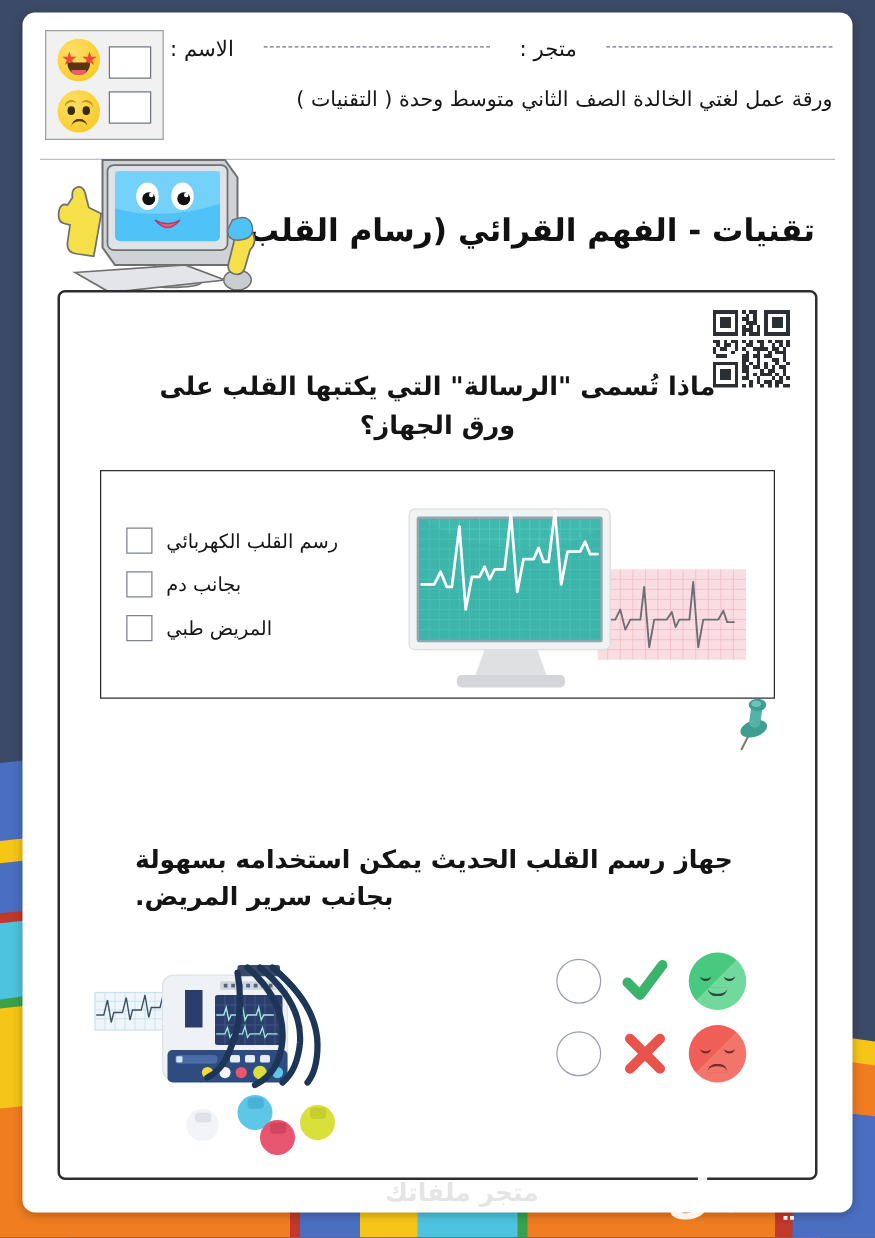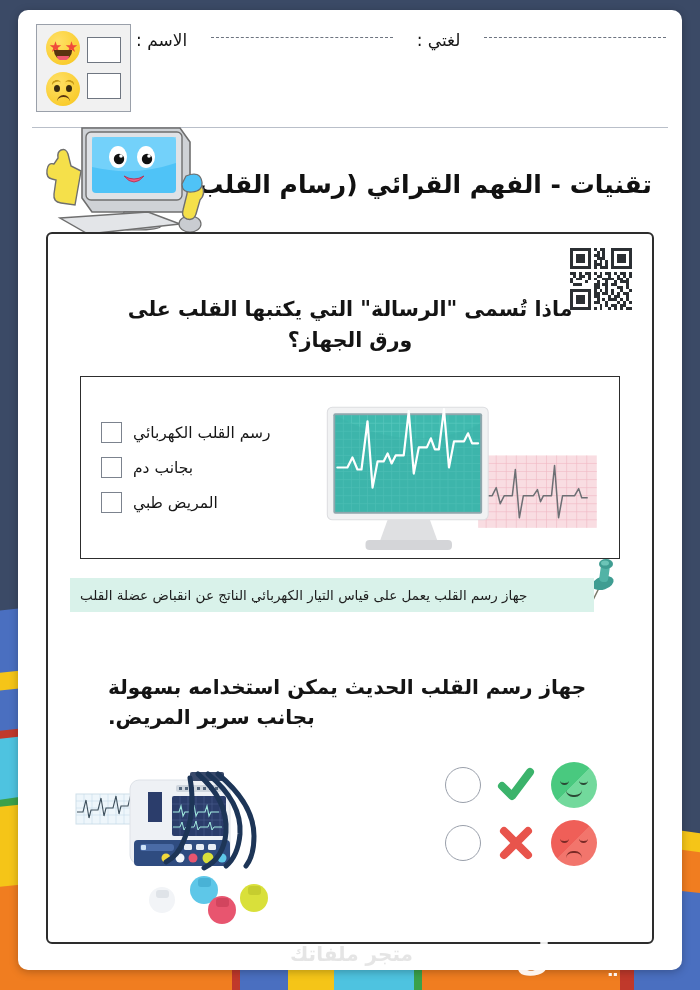--- a/index.html
+++ b/index.html
@@ -130,21 +130,21 @@
   .face .f-mouth { position:absolute; left:15px; width:16px; height:7px; top:28px; }
   .face.good .f-mouth { border-bottom: 2.8px solid #2b4a36; border-radius: 0 0 12px 12px; }
   .face.bad  .f-mouth { top:31px; border-top: 2.8px solid #7a2a26; border-radius: 12px 12px 0 0; }
   .mark { width: 42px; height: 42px; flex:0 0 auto; }
   .tf-circle { width: 36px; height: 36px; border-radius:50%; border:1.3px solid #9aa0ab; background:#fff; flex:0 0 auto; }
 
   
   #machine-art { position: absolute; left: 24px; top: 528px; width: 230px; height: 165px; }
 
   
-  .wm { position:absolute; color: rgba(255,255,255,.72); font-weight:bold; pointer-events:none; }
+  .wm { position:absolute; color: rgba(255,255,255,.72); font-weight:bold; pointer-events:none;margin-left:18px; }
   #wm-store { left: 290px; top: 942px; font-size: 20px; direction: rtl; color: rgba(225,225,225,.85); }
   #wm-haraj { left: 515px; top: 930px; font-size: 42px; color: rgba(255,255,255,.92); direction: rtl; }
 </style>
 </head>
 <body>
 
 <div id="stage">
 
   <div class="deco" id="deco-left" style="top:608px;">
     <div class="band" style="left:0;top:0;width:46px;height:70px;background:#4a6fc0;transform:skewY(-6deg);"></div>
@@ -198,23 +198,24 @@
               <div class="eye r"></div>
             <div class="mouth-sad"></div>
           </div>
         </div>
       </div>
 
       <div id="hdr-text">
         <div class="hdr-line1">
           <span class="hdr-label">الاسم :</span>
           <span class="dotline"></span>
-          <span class="hdr-label">لغتي :</span>
+          <span class="hdr-label">متجر :</span>
           <span class="dotline"></span>
         </div>
+        <div class="hdr-line2">ورقة عمل لغتي الخالدة الصف الثاني متوسط وحدة ( التقنيات )</div>
       </div>
 
       <div id="header-rule"></div>
     </div>
 
     <div id="title-area">
       <div id="worksheet-title">تقنيات - الفهم القرائي (رسام القلب)</div>
 
       <svg id="mascot" viewBox="0 0 190 120">
 
@@ -378,23 +379,20 @@
         </svg>
       </div>
 
       <svg id="pin" viewBox="0 0 34 46">
         <path d="M12 30 L5 44" stroke="#7a7a6a" stroke-width="1.6" fill="none"></path>
         <ellipse cx="15" cy="27" rx="11" ry="6.5" fill="#3f9d92" transform="rotate(-18 15 27)"></ellipse>
         <rect x="12" y="8" width="9" height="18" rx="4" fill="#52b3a6" transform="rotate(8 16 17)"></rect>
         <ellipse cx="18" cy="8" rx="7" ry="5" fill="#3f9d92"></ellipse>
         <ellipse cx="17" cy="7" rx="4" ry="2.6" fill="#6cc4b7"></ellipse>
       </svg>
-      <div id="fact-banner">
-        <span id="fact-text">جهاز رسم القلب يعمل على قياس التيار الكهربائي الناتج عن انقباض عضلة القلب</span>
-      </div>
 
       <div id="statement-2">جهاز رسم القلب الحديث يمكن استخدامه بسهولة بجانب سرير المريض.</div>
 
       <div id="tf-area">
         <div class="tf-row">
           <div class="face good">
             <div class="f-eye l"></div>
               <div class="f-eye r"></div>
               <div class="f-mouth"></div>
           </div>

